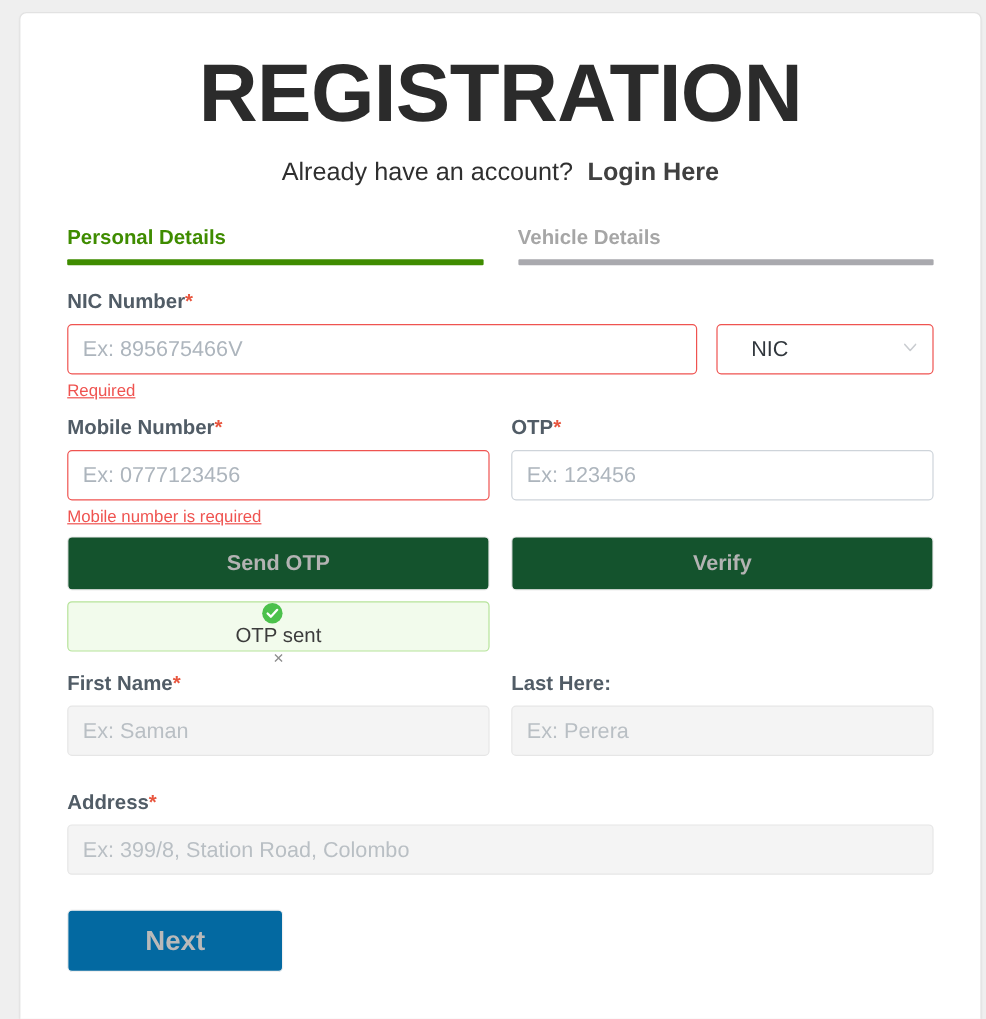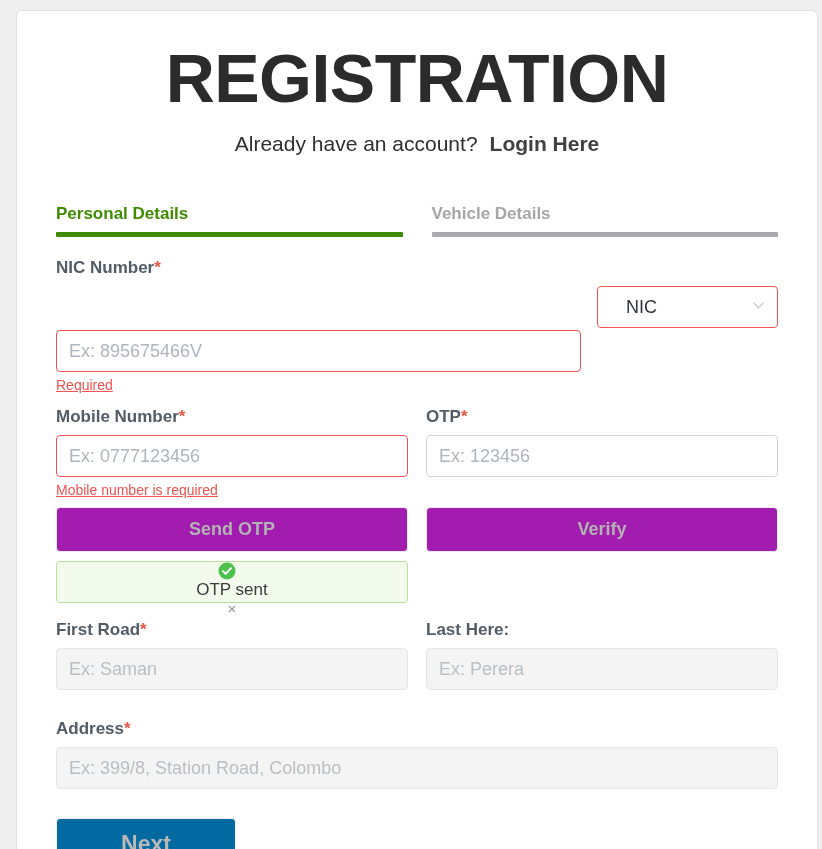--- a/index.html
+++ b/index.html
@@ -69,21 +69,20 @@
   .tabs {
     display: flex;
     margin-top: 30px;
     padding: 0 16px;
     gap: 29px;
   }
   .tab {
     flex: 1 1 0;
     cursor: pointer;
     user-select: none;
-    margin-top: 16px;
   }
   .tab-label {
     display: block;
     font-size: 17px;
     font-weight: 700;
     line-height: 22px;
     padding-bottom: 7px;
   }
   .tab.active .tab-label { color: #3f8c00; }
   .tab.inactive .tab-label { color: #a6a6a6; }
@@ -144,21 +143,21 @@
     display: block;
     font-size: 14px;
     color: #ef5350;
     line-height: 18px;
     margin-top: 4px;
     text-decoration: underline;
   }
 
   
   .nic-row { display: flex; gap: 16px; }
-  .nic-input-wrap { flex: 1 1 auto; margin-top: 44px; }
+  .nic-input-wrap { flex: 1 1 auto; }
   .nic-select {
     position: relative;
     width: 181px;
     flex: 0 0 181px;
     height: 42px;
     border: 1px solid #ef5350;
     border-radius: 4px;
     background: #ffffff;
     display: flex;
     align-items: center;
@@ -179,21 +178,21 @@
     margin-top: -7px;
   }
   .chevron svg { display: block; }
 
   
   .btn {
     width: 100%;
     height: 45px;
     border: 1px solid #ececec;
     border-radius: 4px;
-    background: #a21caf;
+    background: #14532d;
     color: #b3b3b3;
     font-size: 18px;
     font-weight: 700;
     font-family: "Liberation Sans", sans-serif;
     text-align: center;
     line-height: 43px;
     cursor: default;
     padding: 0;
   }
 
@@ -342,21 +341,21 @@
           <div class="col">
             <button class="btn">Verify</button>
           </div>
         </div>
 
         <div class="spacer-16"></div>
 
         <div class="row">
           <div class="col">
             <label class="field-label">
-              <span>First Road</span><span class="req-star">*</span>
+              <span>First Name</span><span class="req-star">*</span>
             </label>
           </div>
           <div class="col">
             <label class="field-label">
               <span>Last Here</span><span class="label-colon">:</span>
             </label>
           </div>
         </div>
 
         <div class="row">

